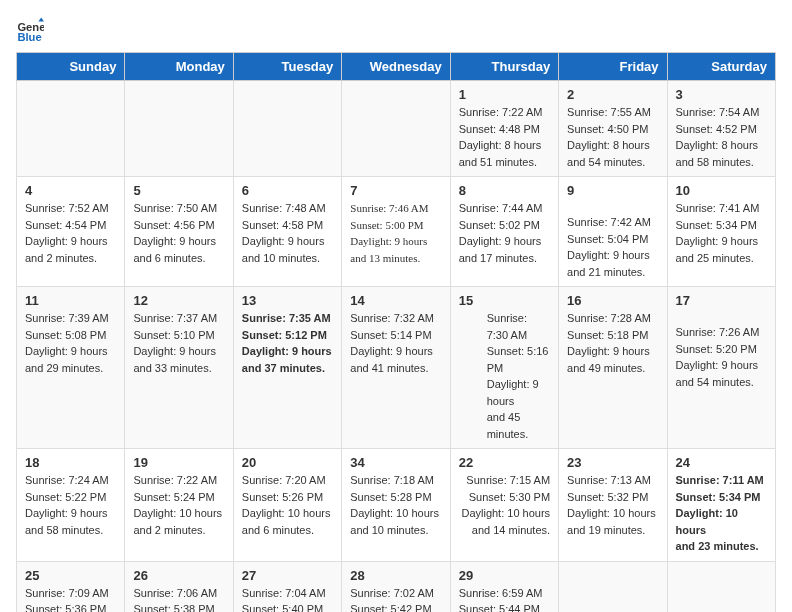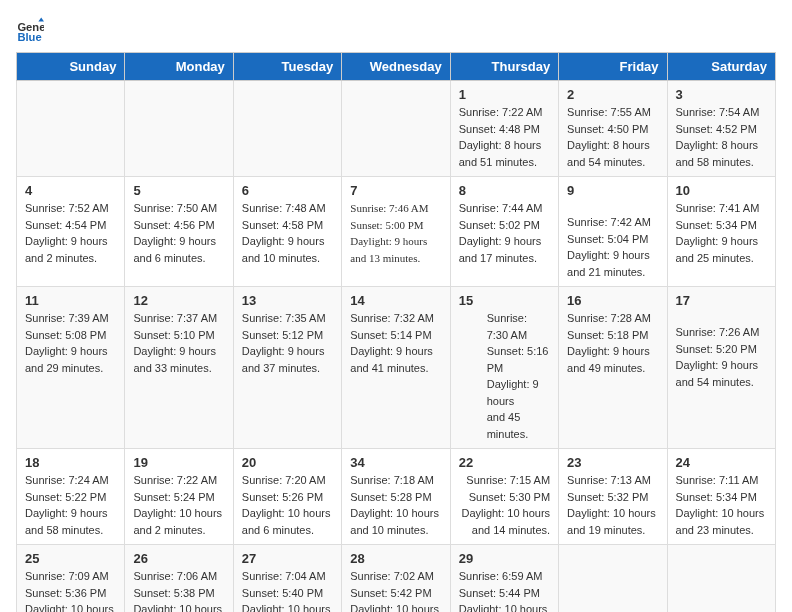--- a/index.html
+++ b/index.html
@@ -199,21 +199,21 @@
         </td>
         <td>
           <span class="day-num">12</span>
           <div class="day-info" style="white-space: pre-line;">Sunrise: 7:37 AM
 Sunset: 5:10 PM
 Daylight: 9 hours
 and 33 minutes.</div>
         </td>
         <td>
           <span class="day-num">13</span>
-          <div class="day-info" style="white-space: pre-line;">Sunrise: 7:35 AM
+          <div class="day-info" style="white-space: pre-line; font-weight: bold;">Sunrise: 7:35 AM
 Sunset: 5:12 PM
 Daylight: 9 hours
 and 37 minutes.</div>
         </td>
         <td>
           <span class="day-num">14</span>
           <div class="day-info" style="white-space: pre-line;">Sunrise: 7:32 AM
 Sunset: 5:14 PM
 Daylight: 9 hours
 and 41 minutes.</div>
@@ -278,21 +278,21 @@
         </td>
         <td>
           <span class="day-num">23</span>
           <div class="day-info" style="white-space: pre-line;">Sunrise: 7:13 AM
 Sunset: 5:32 PM
 Daylight: 10 hours
 and 19 minutes.</div>
         </td>
         <td>
           <span class="day-num">24</span>
-          <div class="day-info" style="white-space: pre-line;">Sunrise: 7:11 AM
+          <div class="day-info" style="white-space: pre-line; font-weight: bold;">Sunrise: 7:11 AM
 Sunset: 5:34 PM
 Daylight: 10 hours
 and 23 minutes.</div>
         </td>
       </tr>
       <tr>
         <td>
           <span class="day-num">25</span>
           <div class="day-info" style="white-space: pre-line;">Sunrise: 7:09 AM
 Sunset: 5:36 PM

